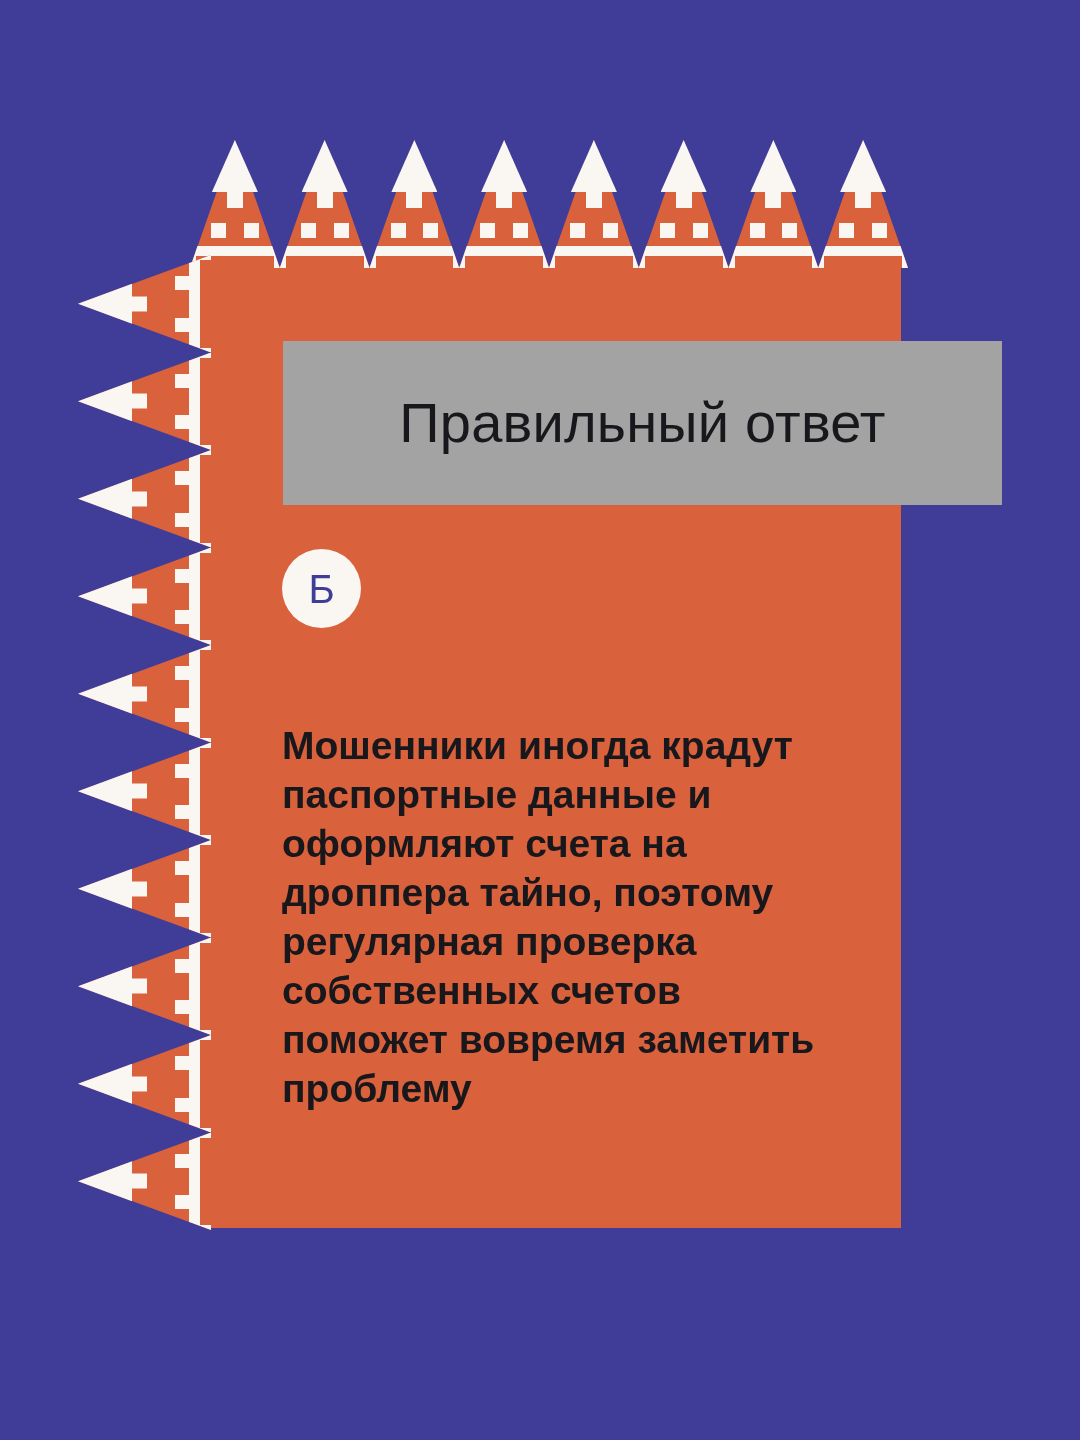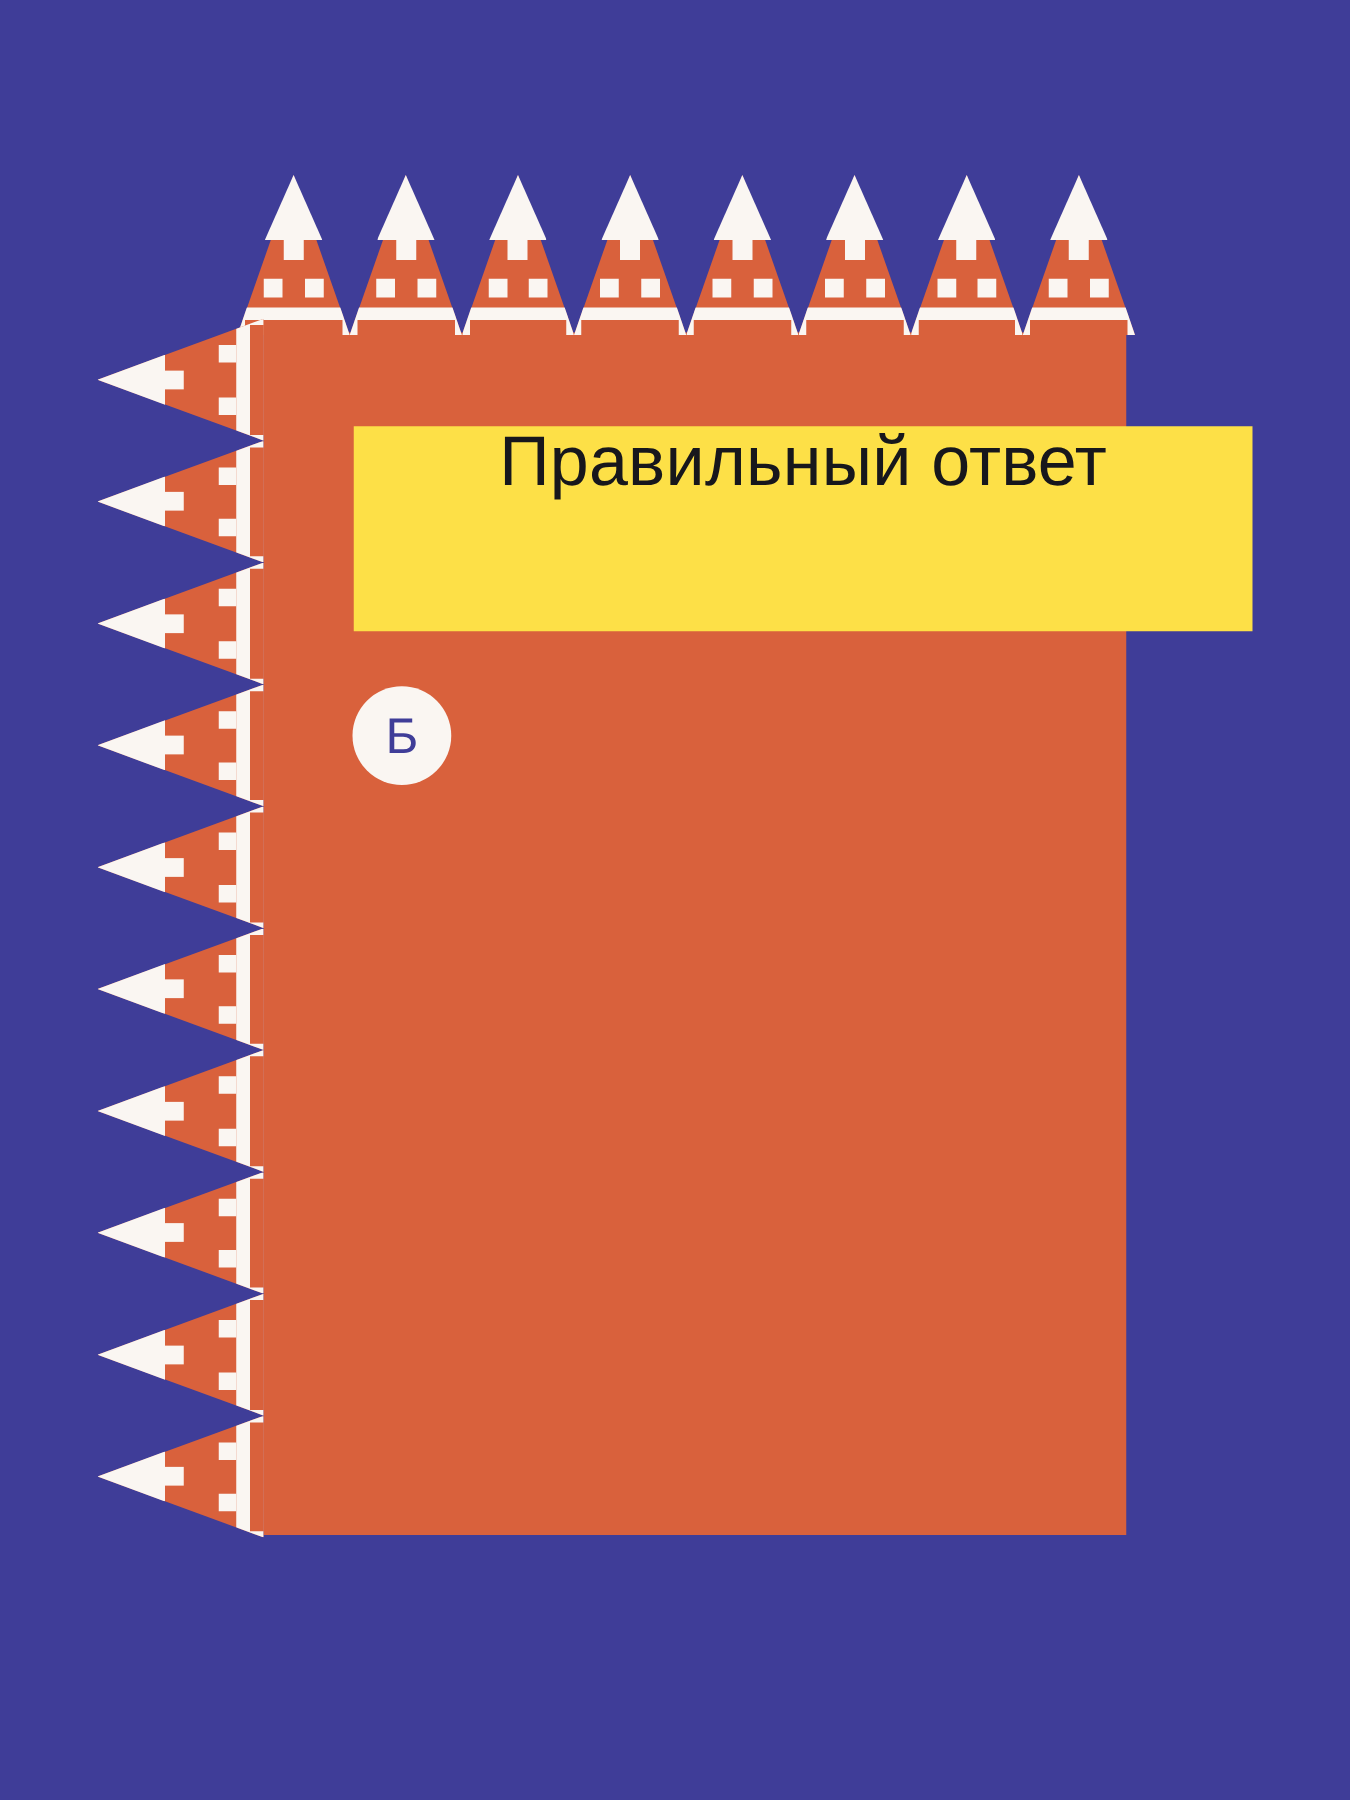--- a/index.html
+++ b/index.html
@@ -190,23 +190,23 @@
     background: #d9613c;
   }
 
   
   .title-plate {
     position: absolute;
     left: 283px;
     top: 341px;
     width: 719px;
     height: 164px;
-    background: #fde047;
+    background: #a3a3a3;
     display: flex;
-    align-items: flex-start;
+    align-items: center;
     justify-content: center;
   }
   .title-text {
     font-size: 56px;
     font-weight: 500;
     color: #17171c;
     letter-spacing: 0.2px;
     line-height: 1;
     white-space: nowrap;
   }
@@ -420,14 +420,15 @@
   </div>
 
   <div class="title-plate">
     <div class="title-text">Правильный ответ</div>
   </div>
 
   <div class="answer-badge">
     <span class="answer-badge-letter">Б</span>
   </div>
 
+  <div class="body-copy">Мошенники иногда крадут паспортные данные и оформляют счета на дроппера тайно, поэтому регулярная проверка собственных счетов поможет вовремя заметить проблему</div>
 
 </div>
 
 </body></html>

